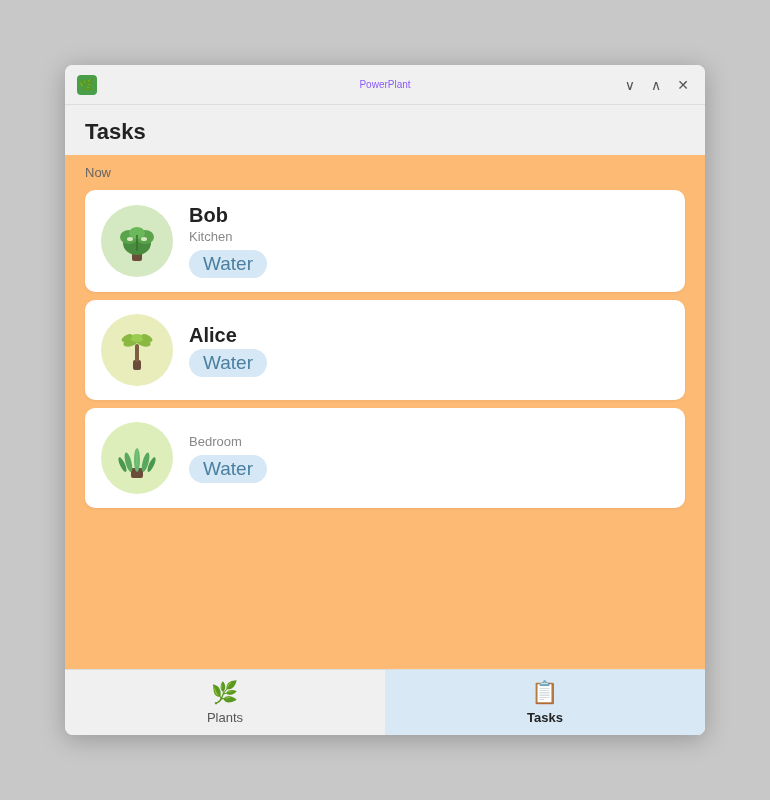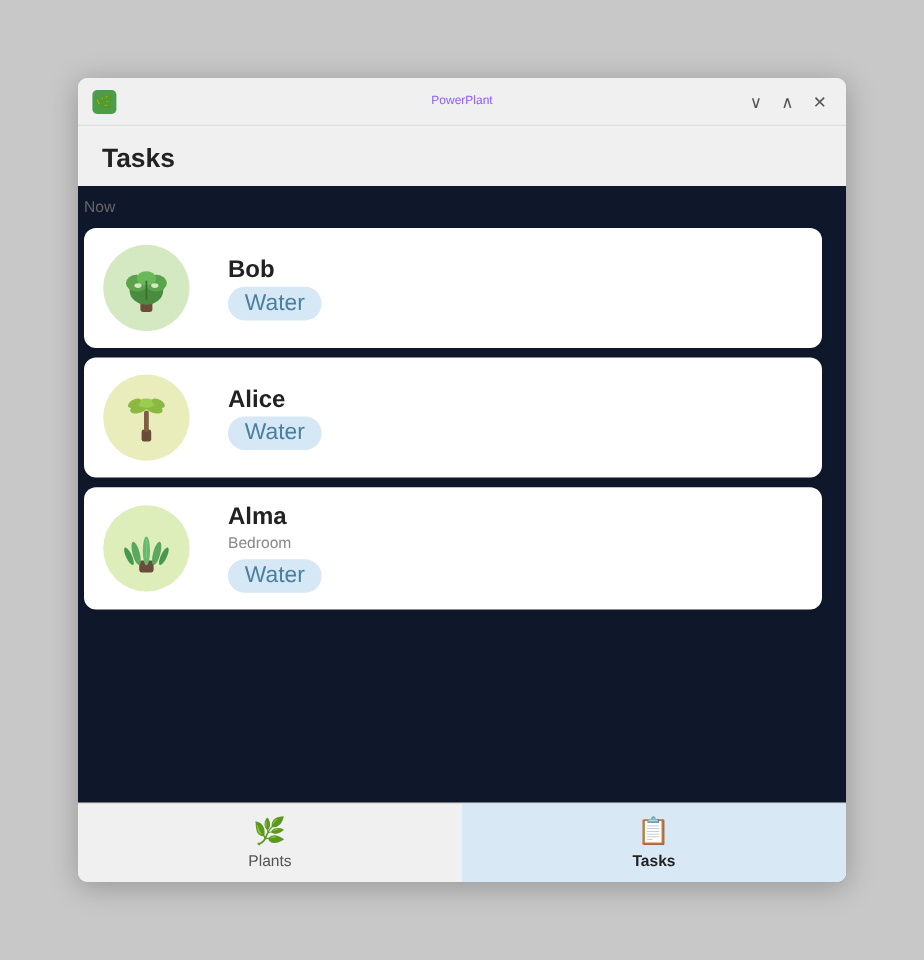--- a/index.html
+++ b/index.html
@@ -83,38 +83,38 @@
 
     .page-title {
       font-size: 22px;
       font-weight: 600;
       color: #222;
     }
 
     .main-content {
       flex: 1;
       overflow-y: auto;
-      padding: 10px 20px 20px 5px;
-      background: #0f172a;
+      padding: 10px 20px 20px 20px;
+      background: #fdba74;
     }
 
     .section-label {
       font-size: 13px;
       color: #666;
       margin-bottom: 10px;
       font-weight: 500;
     }
 
     .plant-card {
       background: white;
       border-radius: 10px;
       padding: 14px 16px;
       display: flex;
       align-items: center;
-      gap: 32px;
+      gap: 16px;
       margin-bottom: 8px;
       box-shadow: 0 1px 3px rgba(0,0,0,0.06);
     }
 
     .plant-avatar {
       width: 72px;
       height: 72px;
       border-radius: 50%;
       display: flex;
       align-items: center;
@@ -231,20 +231,21 @@
           <ellipse cx="34" cy="22" rx="9" ry="7" fill="#5aa34a"></ellipse>
           <ellipse cx="26" cy="18" rx="8" ry="6" fill="#6ab85a"></ellipse>
           <line x1="26" y1="36" x2="26" y2="20" stroke="#3a6e30" stroke-width="1.5"></line>
 
           <ellipse cx="19" cy="24" rx="3" ry="2" fill="#d4e8c2"></ellipse>
           <ellipse cx="33" cy="24" rx="3" ry="2" fill="#d4e8c2"></ellipse>
         </svg>
       </div>
       <div class="plant-info">
         <div class="plant-name">Bob</div>
+        <div class="plant-location">Kitchen</div>
         <span class="water-badge">Water</span>
       </div>
     </div>
 
     <div class="plant-card">
       <div class="plant-avatar yellow-green">
         <svg width="52" height="52" viewBox="0 0 52 52" xmlns="http://www.w3.org/2000/svg">
 
           <rect x="22" y="36" width="8" height="10" rx="2" fill="#6b4c3b"></rect>
 
@@ -272,21 +273,20 @@
           <ellipse cx="26" cy="28" rx="3" ry="12" fill="#6ab870"></ellipse>
           <ellipse cx="19" cy="30" rx="3" ry="10" fill="#5aa860" transform="rotate(-15 19 36)"></ellipse>
           <ellipse cx="33" cy="30" rx="3" ry="10" fill="#5aa860" transform="rotate(15 33 36)"></ellipse>
           <ellipse cx="14" cy="32" rx="2.5" ry="8" fill="#4a9850" transform="rotate(-25 14 38)"></ellipse>
           <ellipse cx="38" cy="32" rx="2.5" ry="8" fill="#4a9850" transform="rotate(25 38 38)"></ellipse>
 
           <line x1="26" y1="18" x2="26" y2="34" stroke="#88d890" stroke-width="1" opacity="0.5"></line>
         </svg>
       </div>
       <div class="plant-info">
-        <div class="plant-name">Alma</div>
         <div class="plant-location">Bedroom</div>
         <span class="water-badge">Water</span>
       </div>
     </div>
   </div>
 
   <div class="bottom-nav">
     <div class="nav-item">
       <span class="nav-icon">🌿</span>
       <span class="nav-label">Plants</span>

